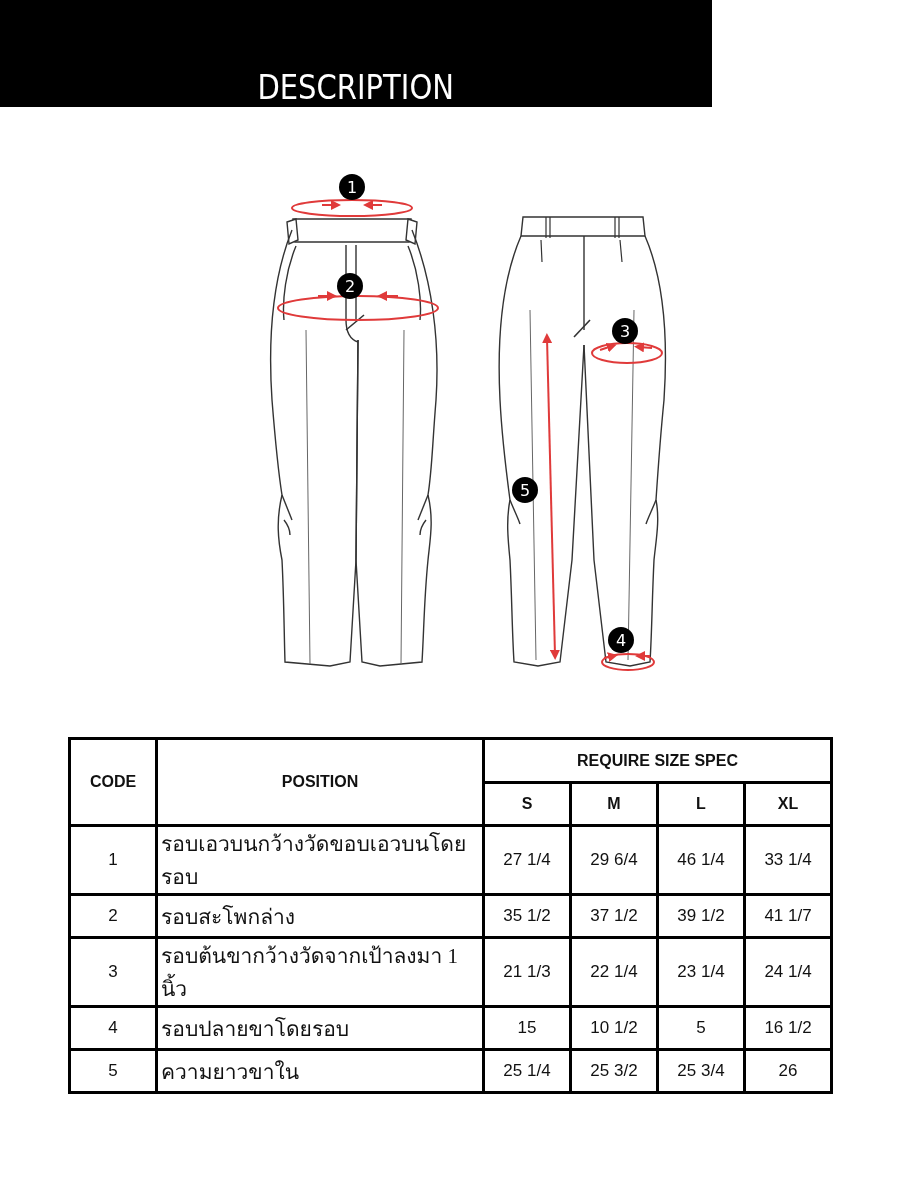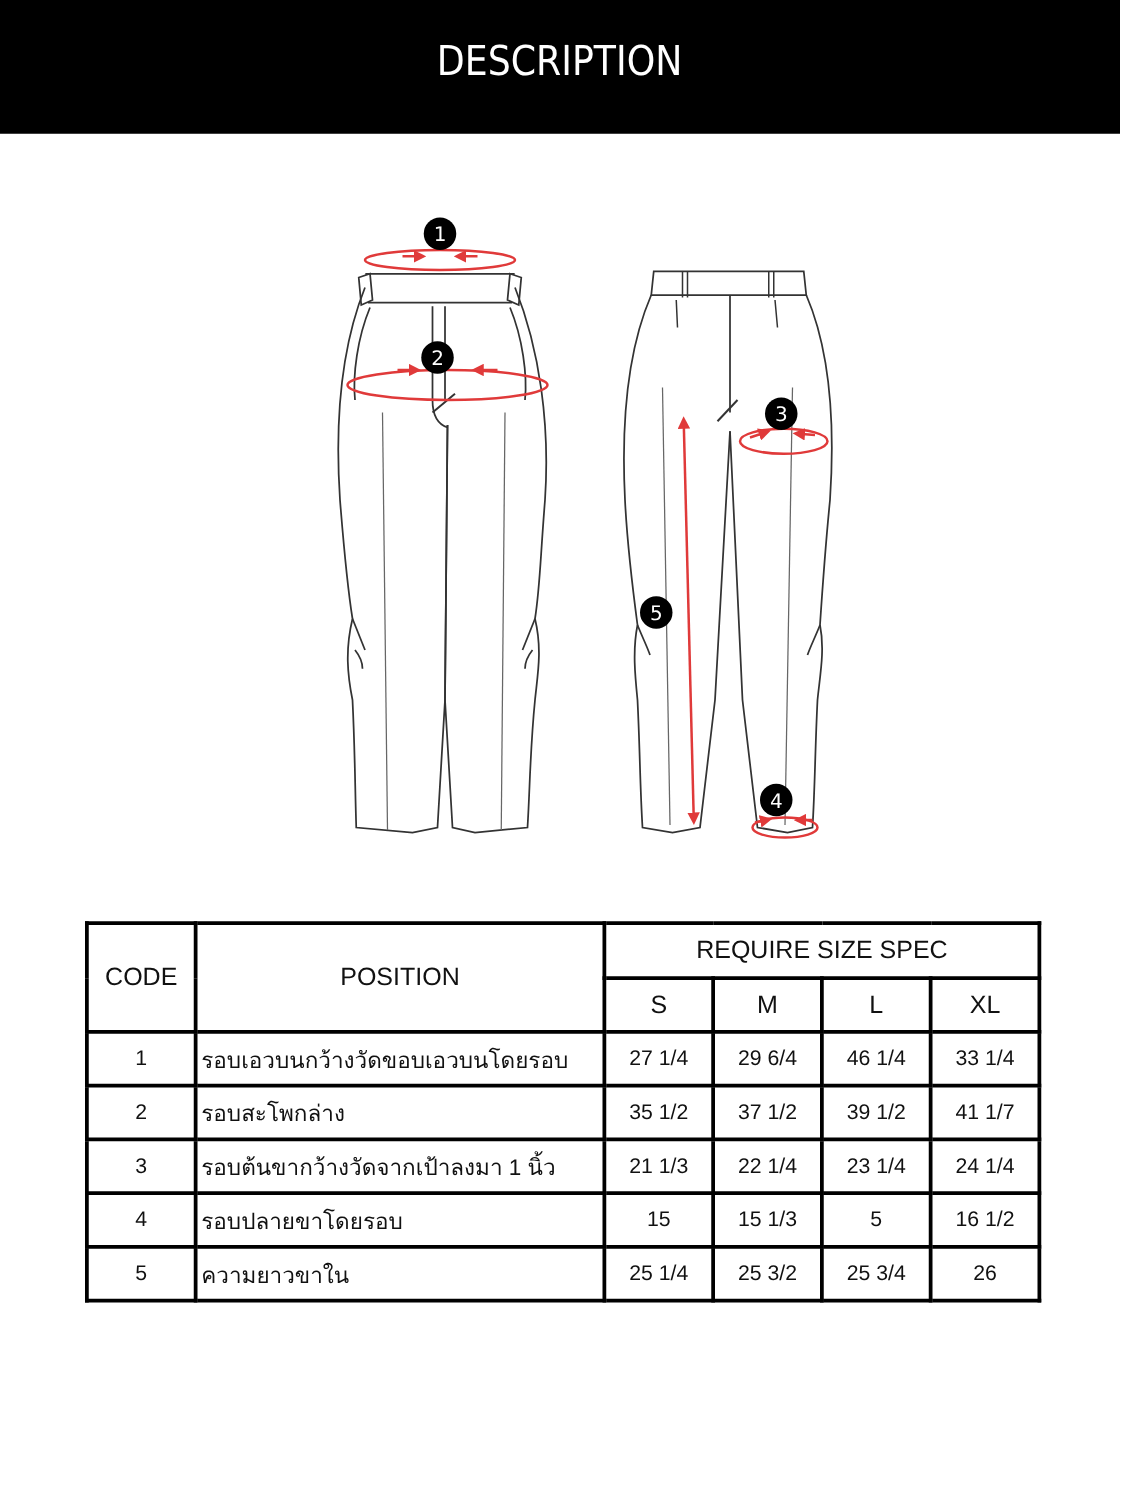--- a/index.html
+++ b/index.html
@@ -1,29 +1,29 @@
 <!DOCTYPE html>
 <html><head>
   <meta charset="utf-8">
   <style>
     html, body { margin: 0; padding: 0; background: #ffffff; }
     body { width: 900px; height: 1200px; position: relative; overflow: hidden;
            font-family: "Liberation Sans", "DejaVu Sans", sans-serif; }
-    .header { position: absolute; left: 0; top: 0; width: 896px; height: 107px;
-              background: #000; display: flex; align-items: center; justify-content: center; }
+    .header { position: absolute; left: 0; top: 0; width: 712px; height: 107px;
+              background: #000; display: flex; align-items: flex-end; justify-content: center; }
     .header-title { color: #fff; font-family: "DejaVu Sans", "Liberation Sans", sans-serif;
                     font-size: 33px; letter-spacing: 0px; transform: scaleX(0.88);
                     font-weight: 400; margin-top: -10px; }
     .illustration { position: absolute; left: 0; top: 107px; width: 900px; height: 600px; }
     .spec-table { position: absolute; left: 68px; top: 737px; width: 763px;
                   border-collapse: collapse; table-layout: fixed; }
     .spec-table td, .spec-table th { border: 3px solid #000; padding: 0; text-align: center;
                   color: #111; font-size: 17px; }
-    .spec-table th { font-weight: 400; font-size: 20px; margin-top: 13px; }
-    .spec-table td.pos { text-align: left; padding-left: 3px; font-size: 18px; font-family: Liberation Sans, sans-serif; }
+    .spec-table th { font-weight: 700; font-size: 16px; margin-top: 13px; }
+    .spec-table td.pos { text-align: left; padding-left: 3px; font-size: 21px; font-family: Liberation Serif, serif; }
     .row-h { height: 43px; }
     .hdr1 { height: 44px; }
     .hdr2 { height: 43px; }
   </style>
 </head>
 <body>
 
 <div class="header">
   <div class="header-title">DESCRIPTION</div>
 </div>
@@ -157,21 +157,21 @@
     <td class="pos">รอบต้นขากว้างวัดจากเป้าลงมา 1 นิ้ว</td>
     <td>21 1/3</td>
     <td>22 1/4</td>
     <td>23 1/4</td>
     <td>24 1/4</td>
   </tr>
   <tr class="row-h">
     <td>4</td>
     <td class="pos">รอบปลายขาโดยรอบ</td>
     <td>15</td>
-    <td>15 1/3</td>
+    <td>10 1/2</td>
     <td>5</td>
     <td>16 1/2</td>
   </tr>
   <tr class="row-h">
     <td>5</td>
     <td class="pos">ความยาวขาใน</td>
     <td>25 1/4</td>
     <td>25 3/2</td>
     <td>25 3/4</td>
     <td>26</td>

